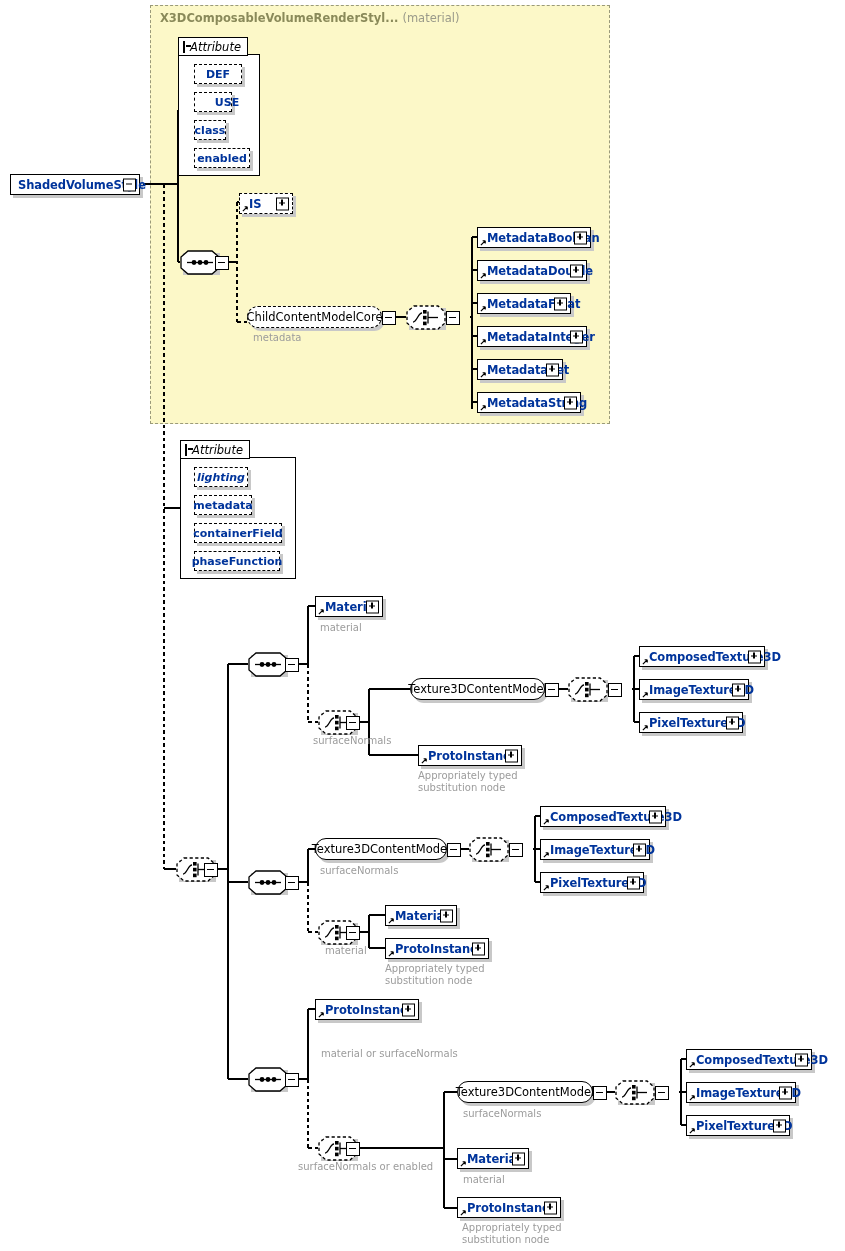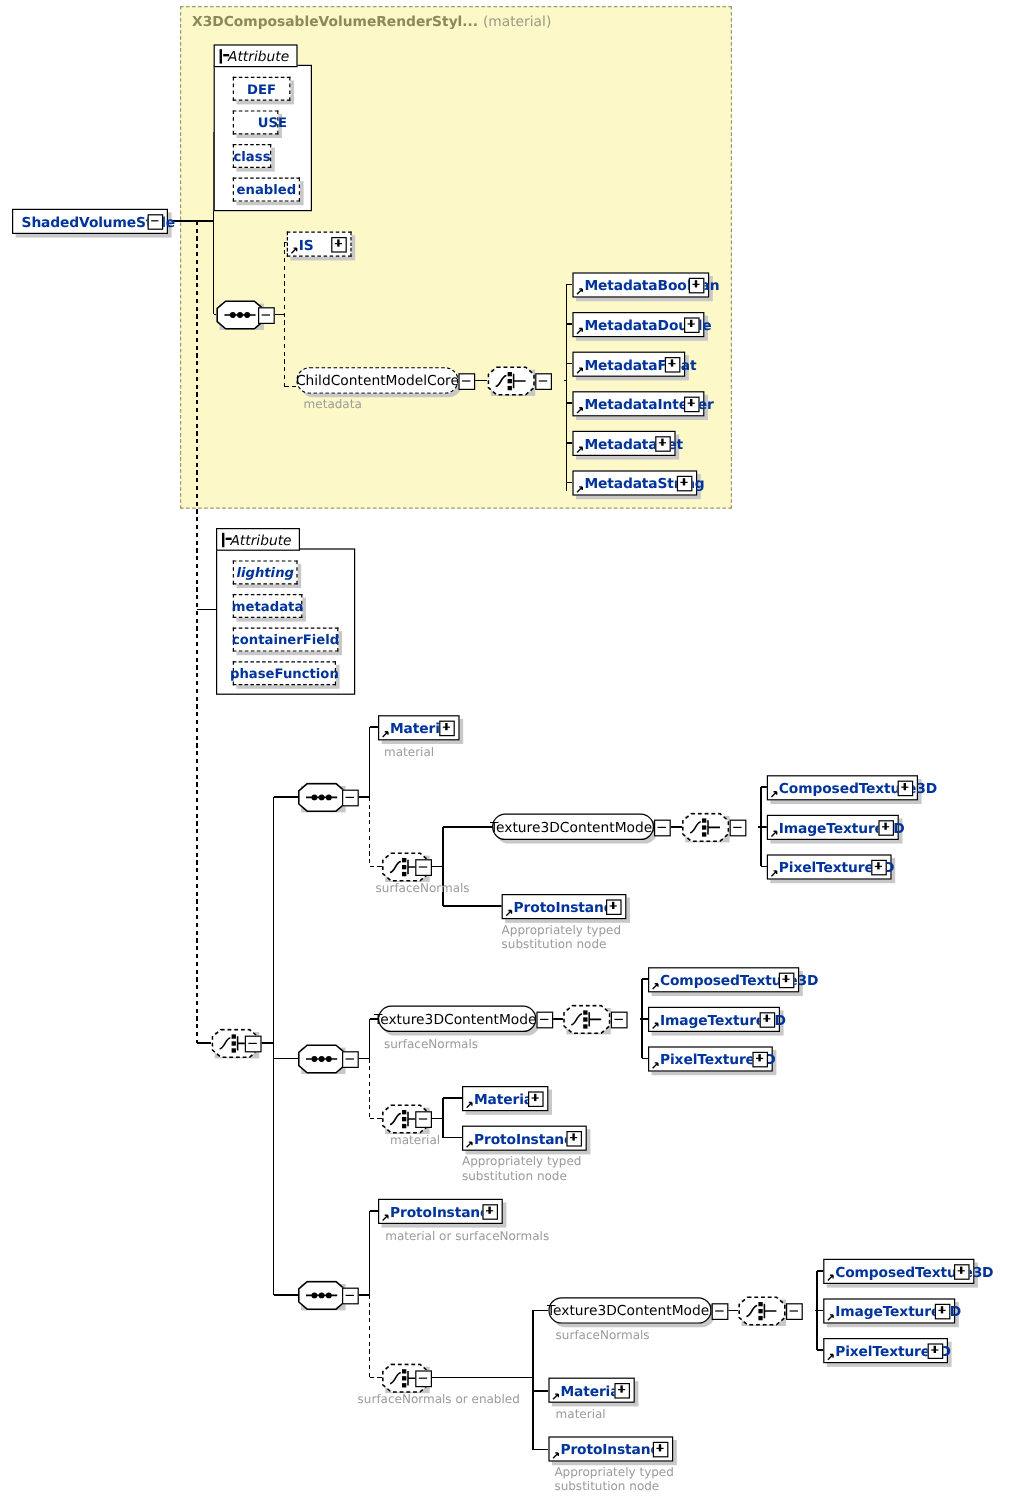--- a/index.html
+++ b/index.html
@@ -499,21 +499,21 @@
   </div>
   <div class="csq" style="left:285px;top:1073px;"></div>
 
   <div class="nbox" style="left:315px;top:999px;width:104px;">
     <span class="lbl">ProtoInstance</span>
     <span class="plus"></span>
     <svg class="arw" viewBox="0 0 8 8">
         <path d="M1,7 L6,2 M6,2 L3,2 M6,2 L6,5" stroke="#000" stroke-width="1.3" fill="none"></path>
       </svg>
   </div>
-  <div class="cap" style="left:321px;top:1025px;">material or surfaceNormals</div>
+  <div class="cap" style="left:321px;top:1048px;">material or surfaceNormals</div>
 
   <div class="comp dashedc" style="left:318px;top:1136px;">
     <div class="shadow"></div>
     <svg width="40" height="25">
         <polygon class="oct" points="8,1 32,1 39,7 39,18 32,24 8,24 1,18 1,7" fill="#fff" stroke="#000" stroke-width="1.3"></polygon>
       <path d="M7,17 C11,17 12,8 16,8" stroke="#000" stroke-width="1.3" fill="none"></path>
       <line x1="22" y1="12.5" x2="32" y2="12.5" stroke="#000" stroke-width="1.3"></line>
       <line x1="22" y1="6.5" x2="22" y2="18.5" stroke="#000" stroke-width="1.3"></line>
       <rect x="17" y="5" width="3.6" height="3.6" fill="#000"></rect>
       <rect x="17" y="10.8" width="3.6" height="3.6" fill="#000"></rect>

